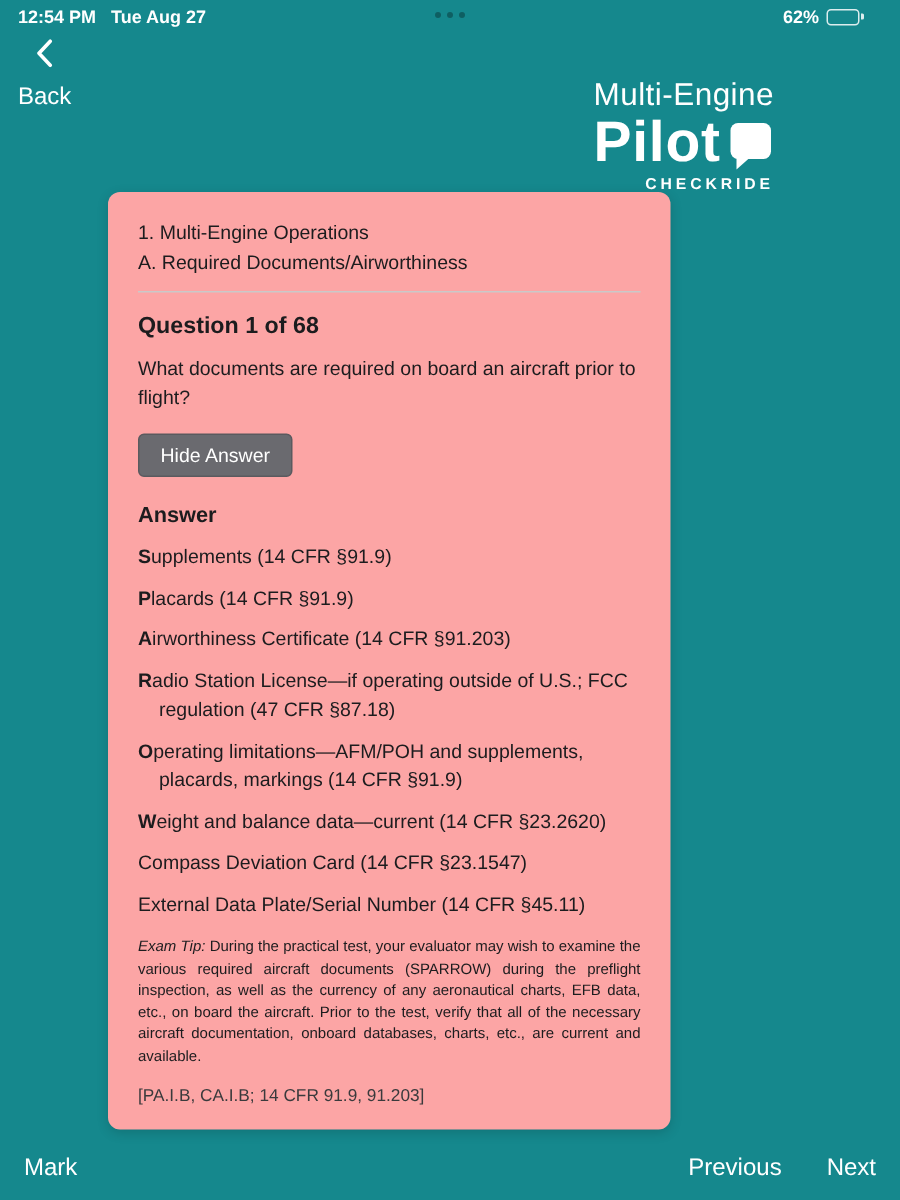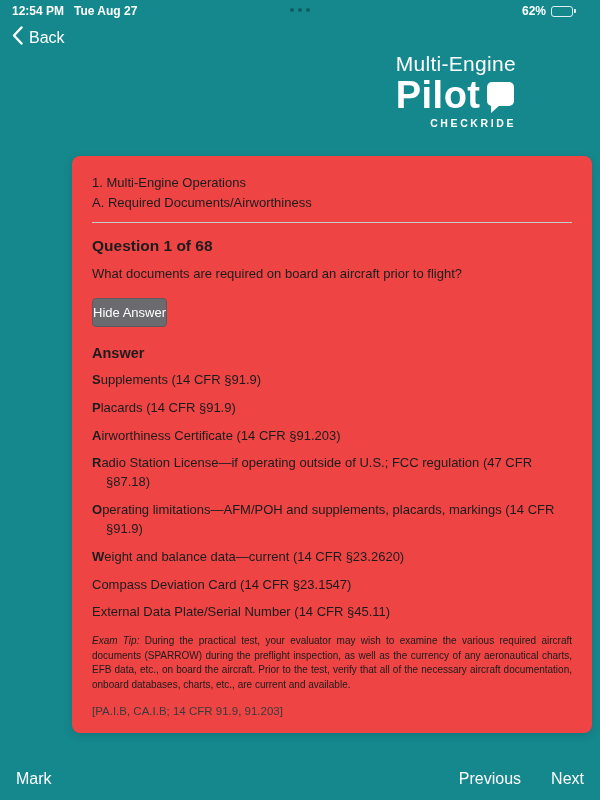--- a/index.html
+++ b/index.html
@@ -36,53 +36,52 @@
   .battery-fill { width:62%; height:100%; background:#fff; border-radius:1px; }
   .battery-nub {
     width:2px; height:4px; background:rgba(255,255,255,0.85);
     border-radius:0 1px 1px 0;
   }
 
   
   .back-btn {
     position:absolute; top:26px; left:12px;
     display:flex; align-items:center; gap:6px;
-    color:#fff; font-size:16px; cursor:pointer;
+    color:#fff; font-size:16px; cursor:pointer;flex-direction:column;
   }
 
   
   .logo { position:absolute; top:52px; right:84px; color:#fff; }
   .logo-line1 { font-size:21px; font-weight:normal; letter-spacing:0.3px; }
   .logo-row { display:flex; align-items:flex-start; gap:6px; }
   .logo-line2 { font-size:38px; font-weight:bold; line-height:1; letter-spacing:0.5px; }
   .bubble-icon { position:relative; width:27px; height:24px; background:#fff; border-radius:5px; margin-top:6px; }
   .bubble-icon::after {
     content:""; position:absolute; bottom:-7px; left:4px;
     border-top:8px solid #fff; border-right:9px solid transparent;
   }
   .logo-line3 { font-size:10.5px; font-weight:bold; letter-spacing:2.6px; text-align:right; margin-top:3px; }
 
   
   .card {
-    position:absolute; left:72px; top:128px; width:520px;
-    background:#ef4444; border-radius:8px;
+    position:absolute; left:72px; top:128px; width:375px;
+    background:#fca5a5; border-radius:8px;
     padding:17px 20px 16px 20px;
     color:#1c1c1e;
     box-shadow:0 2px 8px rgba(0,0,0,0.15);
-    margin-top:28px;
   }
   .chapter-line, .section-line { font-size:13px; line-height:1.5; }
   .card-divider { border:none; border-top:1px solid #c9c9c9; margin:10px 0 14px 0; }
   .question-header { font-size:15.5px; font-weight:bold; margin-bottom:10px; }
   .question-text { font-size:13px; line-height:1.45; }
   .hide-answer-btn {
     display:inline-block; margin:14px 0 18px 0;
     background:#6a6a6f; color:#fff; border:1px solid #5a5a5f;
     font-size:13px; font-family:"Liberation Sans", sans-serif;
-    padding:6px 0; border-radius:4px; cursor:pointer;
+    padding:6px 14px; border-radius:4px; cursor:pointer;
   }
   .answer-header { font-size:14.5px; font-weight:bold; margin-bottom:10px; }
   .answer-item {
     font-size:13px; line-height:1.45;
     margin-bottom:9px;
     padding-left:14px; text-indent:-14px; 
   }
   .answer-item b { font-weight:bold; }
   .exam-tip { font-size:10px; line-height:1.45; margin-top:12px; text-align:justify; }
   .exam-tip i { font-style:italic; }

